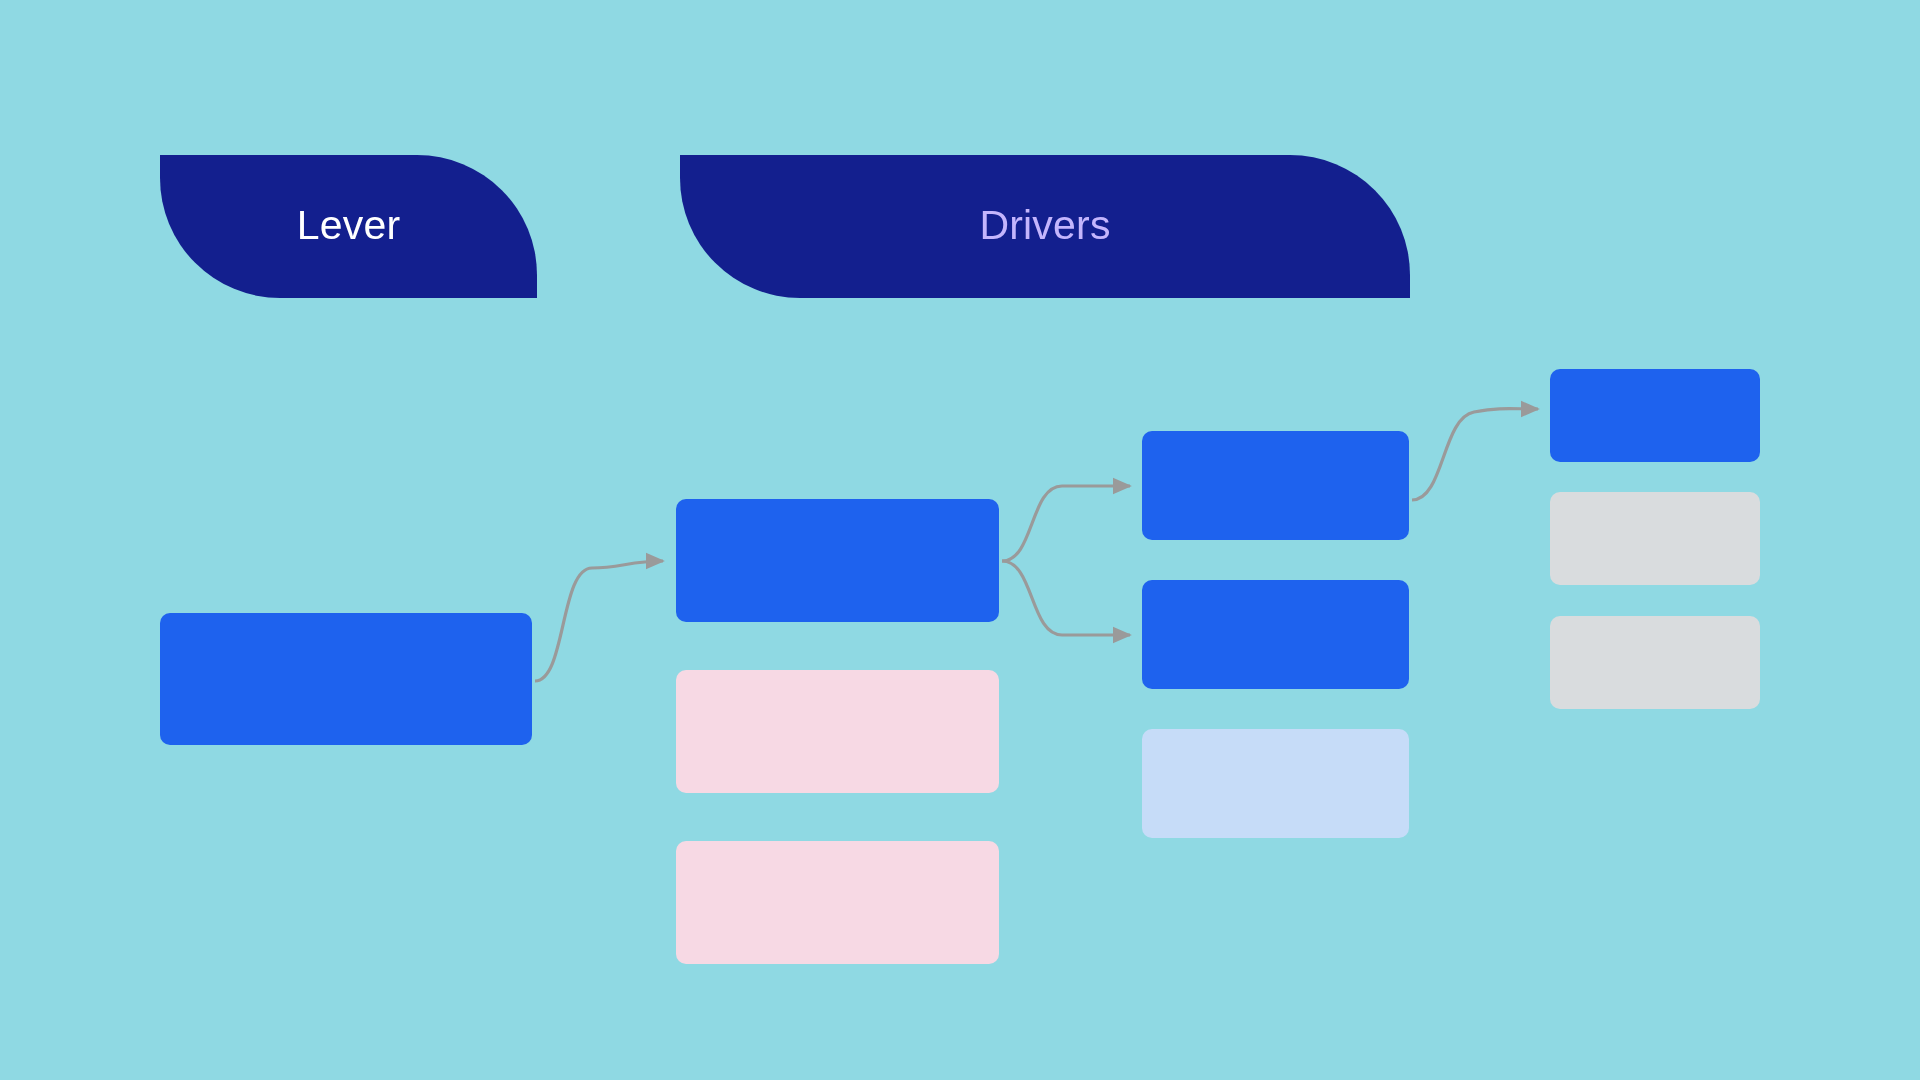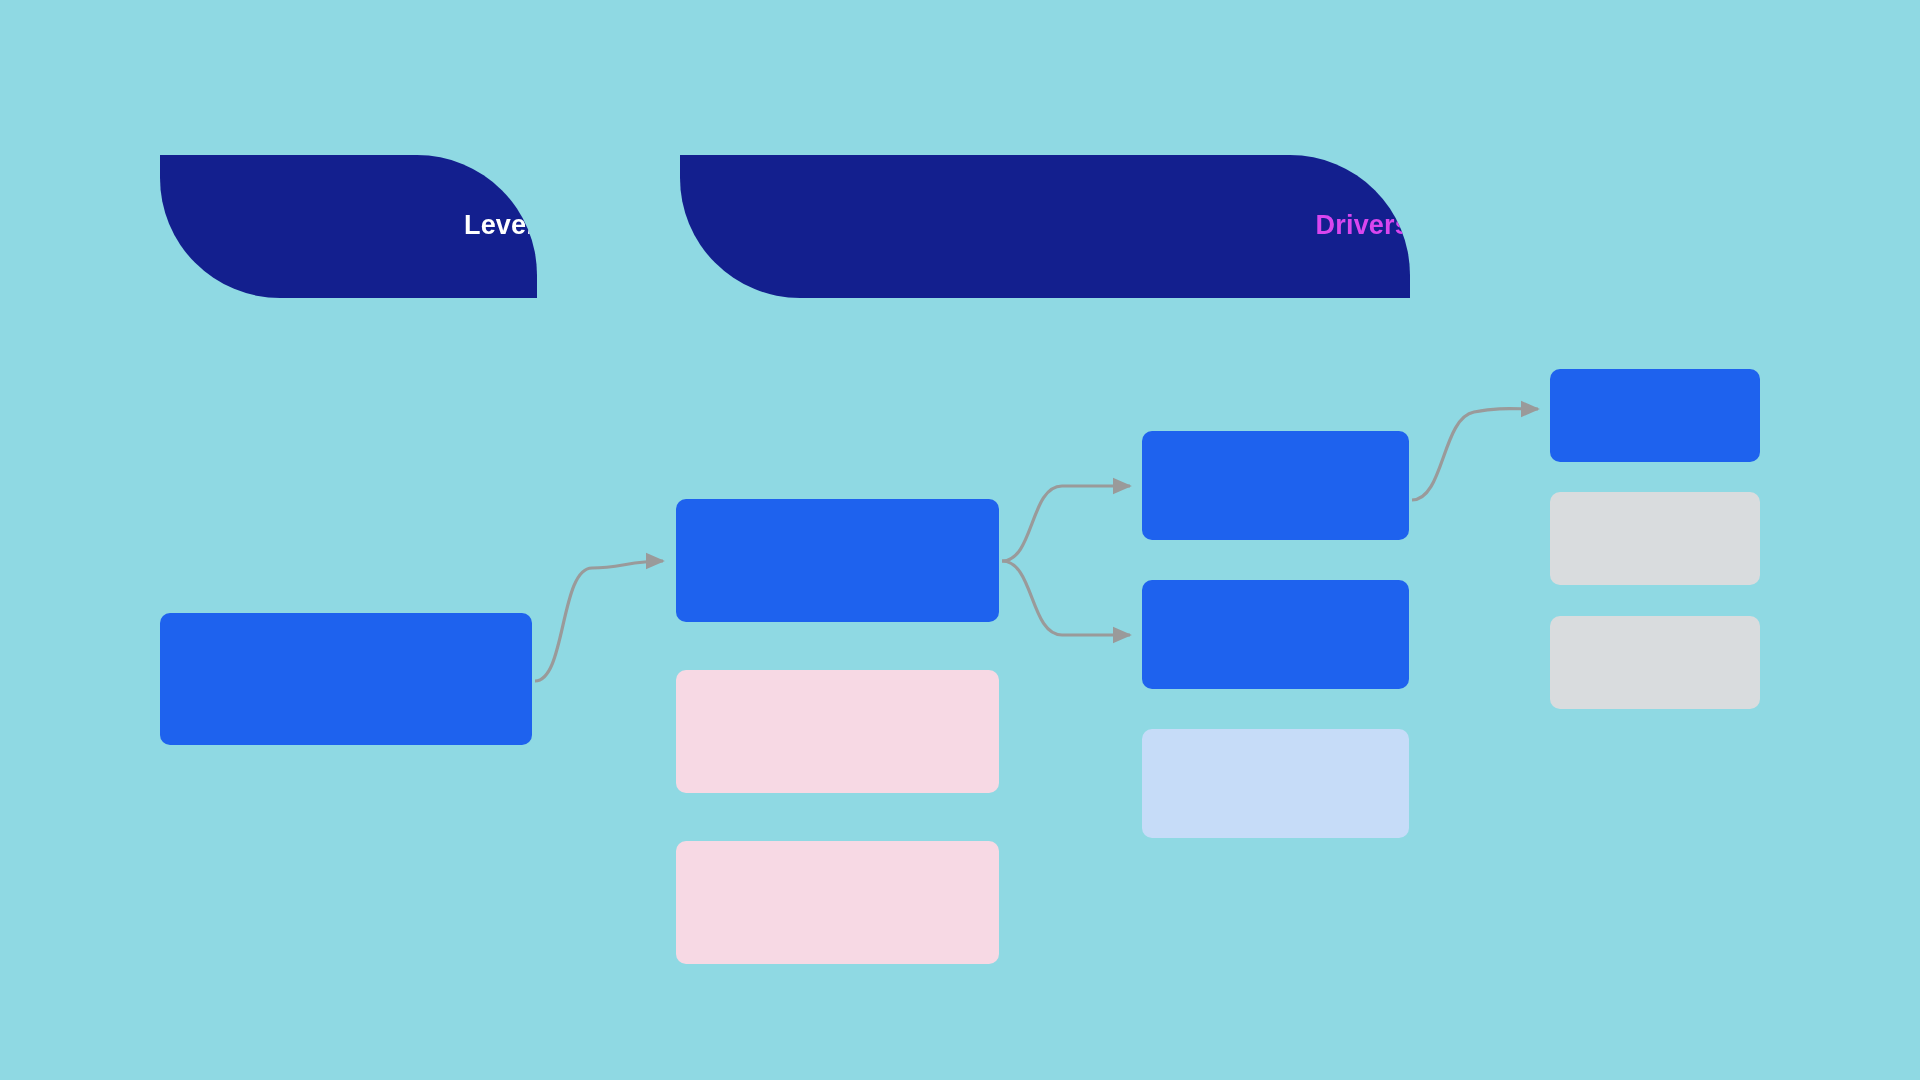--- a/index.html
+++ b/index.html
@@ -20,23 +20,23 @@
     background: #8fd9e3;
   }
 
   
   .col-header {
     position: absolute;
     background: #131f8e;
     color: #ffffff;
     display: flex;
     align-items: center;
-    justify-content: flex-end;
-    font-size: 27px;
-    font-weight: 700;
+    justify-content: center;
+    font-size: 41px;
+    font-weight: 400;
     letter-spacing: 0.2px;
     border-top-right-radius: 120px;
     border-bottom-left-radius: 120px;
     border-top-left-radius: 0;
     border-bottom-right-radius: 0;
     box-sizing: border-box;
     overflow: hidden;
     white-space: nowrap;
   }
   .col-header .hdr-label {
@@ -64,21 +64,21 @@
 </style>
 </head>
 <body style="background: rgb(143, 217, 227);">
 
 <div id="canvas" style="background: rgb(143, 217, 227);">
 
   <div class="col-header" id="hdr-lever" style="left: 160px; top: 155px; width: 377px; height: 143px; background: rgb(19, 31, 142); color: rgb(255, 255, 255);">
     <span class="hdr-label">Lever</span>
   </div>
 
-  <div class="col-header" id="hdr-drivers" style="left: 680px; top: 155px; width: 730px; height: 143px; background: rgb(19, 31, 142); color: #d946ef;">
+  <div class="col-header" id="hdr-drivers" style="left: 680px; top: 155px; width: 730px; height: 143px; background: rgb(19, 31, 142); color: #c4b5fd;">
     <span class="hdr-label">Drivers</span>
   </div>
 
 
   <svg id="connectors" viewBox="0 0 1920 1080" xmlns="http://www.w3.org/2000/svg">
     <defs>
       <marker id="arrowhead" markerWidth="7" markerHeight="7" refX="5.4" refY="3" orient="auto" markerUnits="strokeWidth">
         <path d="M0,0.4 L6,3 L0,5.6 Z" fill="#9a9a9a"></path>
       </marker>
     </defs>

